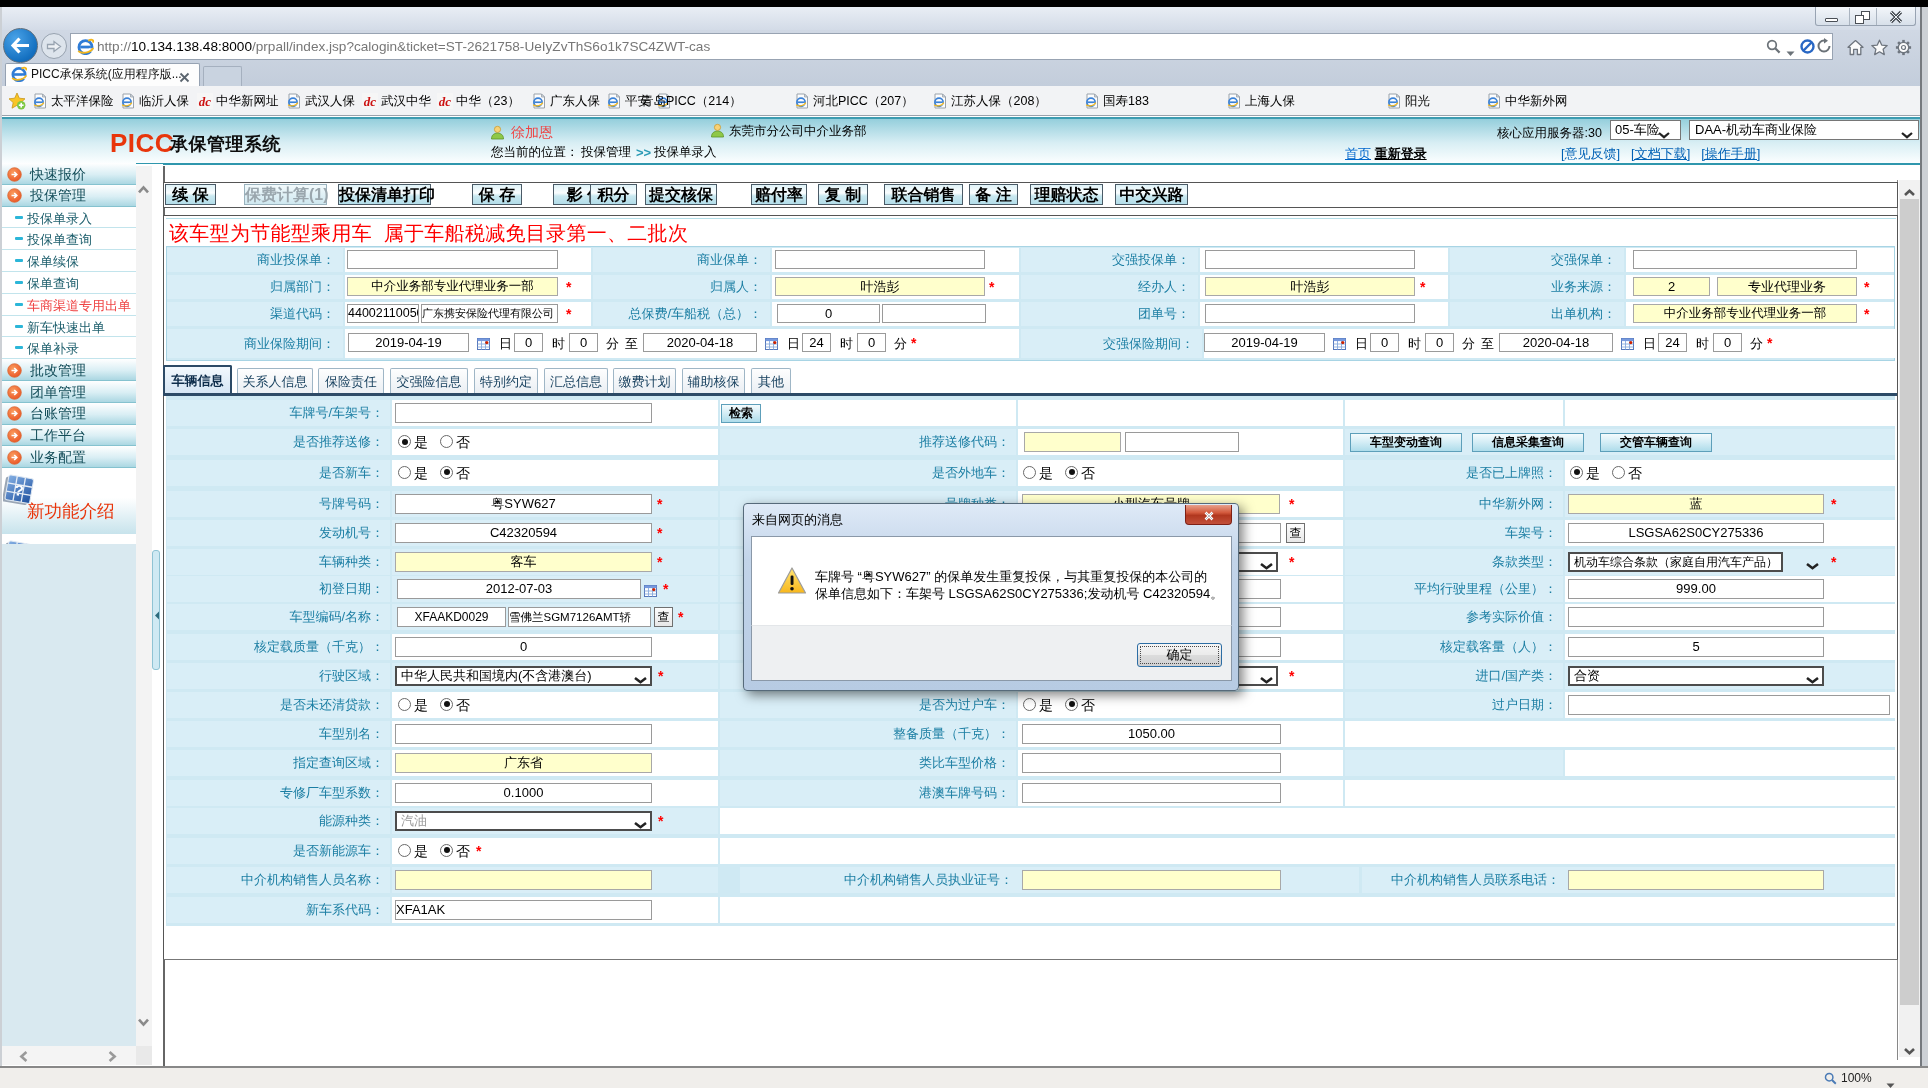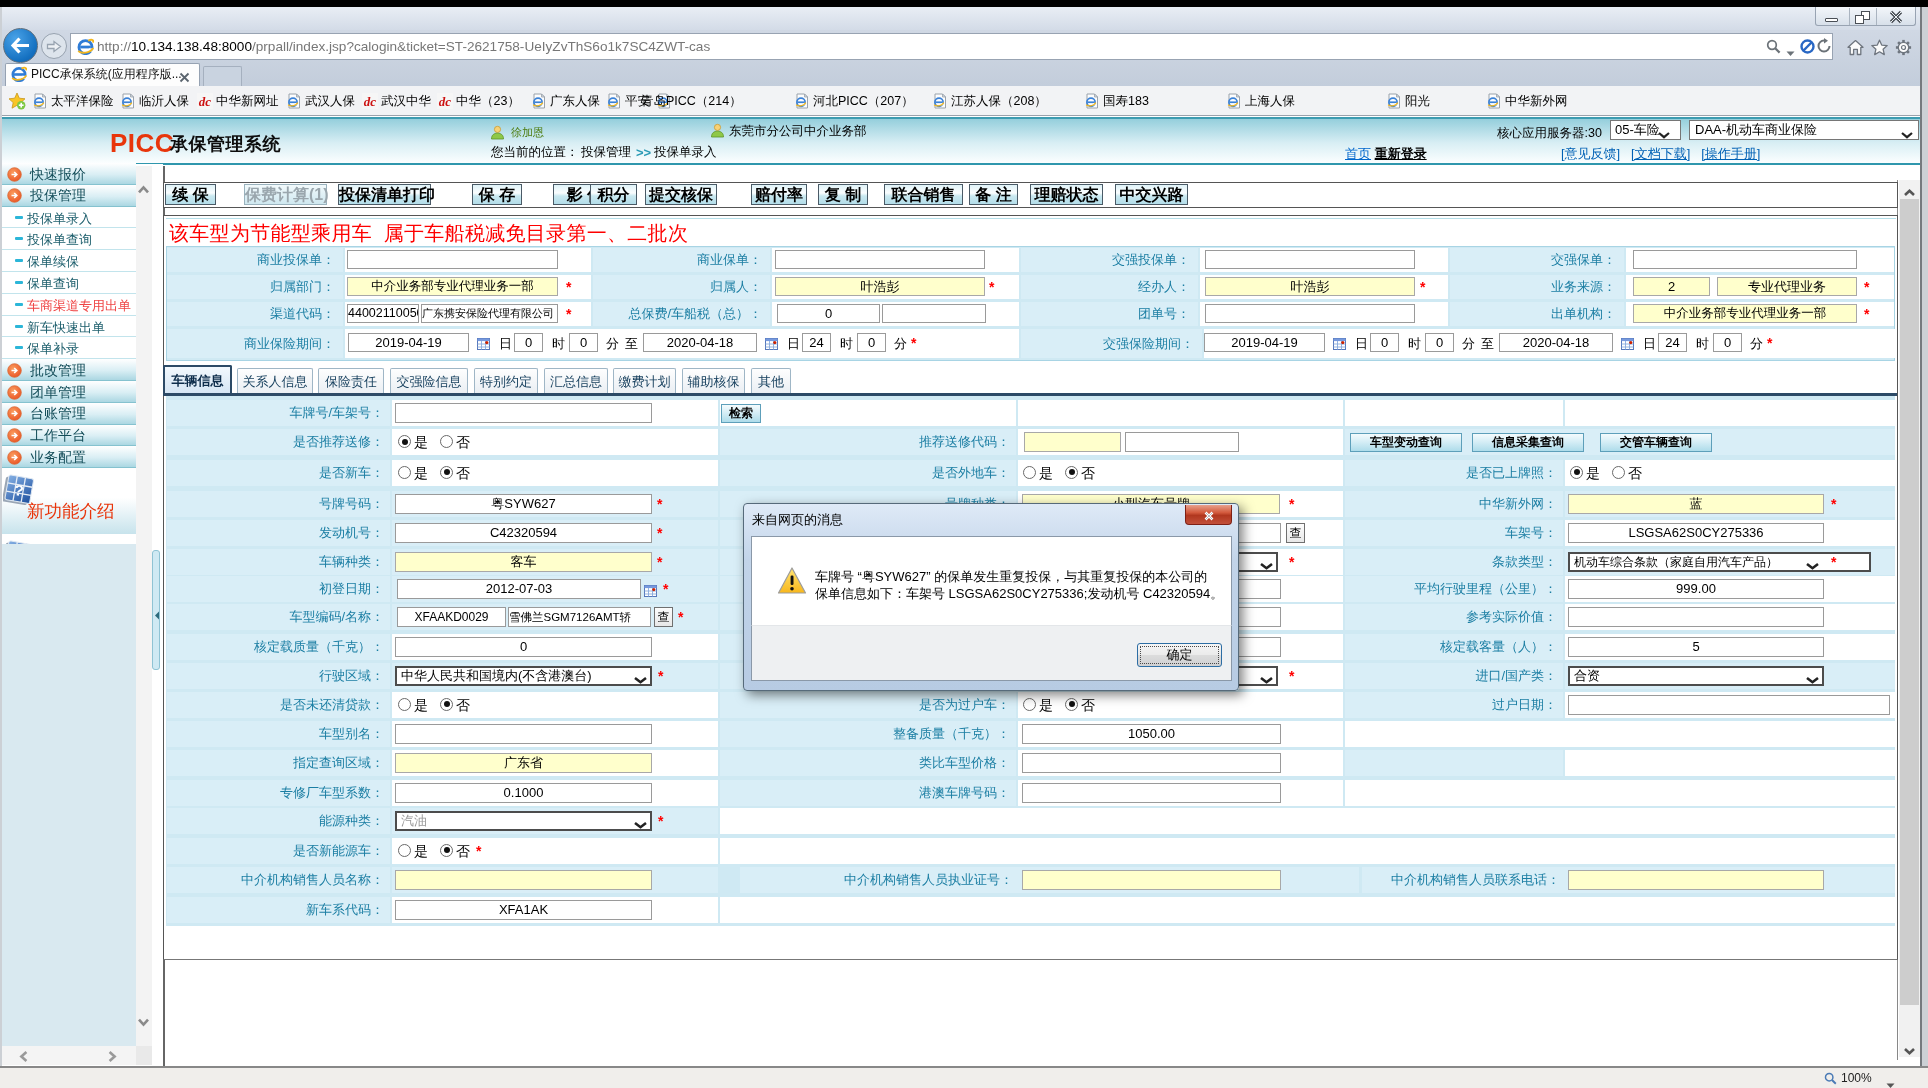--- a/index.html
+++ b/index.html
@@ -227,21 +227,21 @@
 <div class="fav" style="left:1505px">中华新外网</div>
 <div style="position:absolute;left:0;top:117px;width:1928px;height:47px;background:linear-gradient(#8fccda,#d8eef4 55%,#fdffff)"></div>
 <div style="position:absolute;left:0;top:117px;width:1928px;height:1.5px;background:#3d9cb1"></div>
 <div style="position:absolute;left:0;top:163px;width:1928px;height:1.5px;background:#2f97ad"></div>
 <div class="ab" style="left:110px;top:131px;font-size:26px;font-weight:bold;color:#e8350b;font-family:'Liberation Sans',sans-serif;letter-spacing:0.5px;line-height:24px">PICC</div>
 <div class="ab" style="left:170px;top:135px;font-size:18px;font-weight:bold;color:#0d0d0d;letter-spacing:0.5px;line-height:19px">承保管理系统</div>
 <div class="ab" style="left:490px;top:125px"><svg width="15" height="15" viewBox="0 0 15 15" style="width:15px;height:15px" xmlns="http://www.w3.org/2000/svg">
       <circle cx="7.5" cy="4.4" r="3.1" fill="#f8d276" stroke="#c99a32" stroke-width="0.8"></circle>
       <path d="M1.5 14 C1.5 9.8, 4.2 8.2, 7.5 8.2 C10.8 8.2, 13.5 9.8, 13.5 14 Z" fill="#8fc847" stroke="#5b9427" stroke-width="0.8"></path>
     </svg></div>
-<div class="ab" style="left:511px;top:125px;font-size:11px;color:#4d7c0f;line-height:15px">徐加恩</div>
+<div class="ab" style="left:511px;top:125px;font-size:14px;color:#ef4444;line-height:15px">徐加恩</div>
 <div class="ab" style="left:710px;top:123px"><svg width="15" height="15" viewBox="0 0 15 15" style="width:15px;height:15px" xmlns="http://www.w3.org/2000/svg">
       <circle cx="7.5" cy="4.4" r="3.1" fill="#f8d276" stroke="#c99a32" stroke-width="0.8"></circle>
       <path d="M1.5 14 C1.5 9.8, 4.2 8.2, 7.5 8.2 C10.8 8.2, 13.5 9.8, 13.5 14 Z" fill="#8fc847" stroke="#5b9427" stroke-width="0.8"></path>
     </svg></div>
 <div class="ab" style="left:729px;top:124px;font-size:12.5px;color:#000;line-height:15px">东莞市分公司中介业务部</div>
 <div class="ab" style="left:491px;top:145px;font-size:12.5px;color:#000;line-height:15px">您当前的位置：</div>
 <div class="ab" style="left:581px;top:145px;font-size:12.5px;color:#000;line-height:15px">投保管理</div>
 <div class="ab" style="left:636px;top:145px;font-size:13px;color:#2a9ab5;font-weight:bold;line-height:15px">&gt;&gt;</div>
 <div class="ab" style="left:654px;top:145px;font-size:12.5px;color:#000;line-height:15px">投保单录入</div>
 <div class="ab" style="left:1497px;top:126px;font-size:12.5px;color:#000;line-height:15px">核心应用服务器:30</div>
@@ -659,21 +659,21 @@
 <div class="ab" style="left:1565px;top:549px;width:330px;height:26px;background:#d9eef7"></div>
 <div class="lbl" style="position:absolute;left:167px;top:549px;width:217px;line-height:26px">车辆种类：</div>
 <div class="inp" style="position:absolute;left:395px;top:552px;width:257px;height:20px;line-height:18px;text-align:center;font-size:13px;background:#ffffcc;border:1px solid #a8a8a8;">客车</div>
 <div class="star ab" style="left:657px;top:549px;line-height:26px">*</div>
 <div class="sel ab" style="left:1022px;top:552px;width:256px;height:20px;line-height:16px;padding-left:4px;color:#000;font-size:13px"></div>
 <div class="ab" style="left:1259px;top:557px"><svg width="15" height="10" viewBox="0 0 15 10" style="width:15px;height:10px" xmlns="http://www.w3.org/2000/svg">
       <path d="M2 3.0 L7.5 7.199999999999999 L13 3.0" fill="none" stroke="#222" stroke-width="2.6"></path>
     </svg></div>
 <div class="star ab" style="left:1289px;top:549px;line-height:26px">*</div>
 <div class="lbl" style="position:absolute;left:1345px;top:549px;width:212px;line-height:26px">条款类型：</div>
-<div class="sel ab" style="left:1568px;top:552px;width:303px;height:20px;line-height:16px;padding-left:4px;color:#000;font-size:12px">机动车综合条款（家庭自用汽车产品）</div>
+<div class="sel ab" style="left:1568px;top:552px;width:215px;height:20px;line-height:16px;padding-left:4px;color:#000;font-size:12px">机动车综合条款（家庭自用汽车产品）</div>
 <div class="ab" style="left:1805px;top:557px"><svg width="15" height="10" viewBox="0 0 15 10" style="width:15px;height:10px" xmlns="http://www.w3.org/2000/svg">
       <path d="M2 3.0 L7.5 7.199999999999999 L13 3.0" fill="none" stroke="#222" stroke-width="2.6"></path>
     </svg></div>
 <div class="star ab" style="left:1831px;top:549px;line-height:26px">*</div>
 <div class="ab" style="left:167px;top:575.5px;width:223px;height:26px;background:#d9eef7"></div>
 <div class="ab" style="left:392px;top:575.5px;width:326px;height:26px;background:#d9eef7"></div>
 <div class="ab" style="left:720px;top:575.5px;width:296px;height:26px;background:#d9eef7"></div>
 <div class="ab" style="left:1018px;top:575.5px;width:325px;height:26px;background:#ffffff"></div>
 <div class="ab" style="left:1345px;top:575.5px;width:218px;height:26px;background:#d9eef7"></div>
 <div class="ab" style="left:1565px;top:575.5px;width:330px;height:26px;background:#ffffff"></div>
@@ -810,21 +810,21 @@
 <div class="lbl" style="position:absolute;left:167px;top:867px;width:217px;line-height:26px">中介机构销售人员名称：</div>
 <div class="inp" style="position:absolute;left:395px;top:870px;width:257px;height:20px;line-height:18px;text-align:center;font-size:13px;background:#ffffcc;border:1px solid #a8a8a8;"></div>
 <div class="lbl" style="position:absolute;left:740px;top:867px;width:273px;line-height:26px">中介机构销售人员执业证号：</div>
 <div class="inp" style="position:absolute;left:1022px;top:870px;width:259px;height:20px;line-height:18px;text-align:center;font-size:13px;background:#ffffcc;border:1px solid #a8a8a8;"></div>
 <div class="lbl" style="position:absolute;left:1362px;top:867px;width:198px;line-height:26px">中介机构销售人员联系电话：</div>
 <div class="inp" style="position:absolute;left:1568px;top:870px;width:256px;height:20px;line-height:18px;text-align:center;font-size:13px;background:#ffffcc;border:1px solid #a8a8a8;"></div>
 <div class="ab" style="left:167px;top:896.5px;width:223px;height:26px;background:#d9eef7"></div>
 <div class="ab" style="left:392px;top:896.5px;width:326px;height:26px;background:#ffffff"></div>
 <div class="ab" style="left:720px;top:896.5px;width:1175px;height:26px;background:#fff"></div>
 <div class="lbl" style="position:absolute;left:167px;top:896.5px;width:217px;line-height:26px">新车系代码：</div>
-<div class="inp" style="position:absolute;left:395px;top:899.5px;width:257px;height:20px;line-height:18px;text-align:center;font-size:13px;">XFA1AK</div>
+<div class="inp" style="position:absolute;left:395px;top:899.5px;width:257px;height:20px;line-height:18px;text-align:left;font-size:13px;">XFA1AK</div>
 <div style="position:absolute;left:1899px;top:180px;width:21px;height:877px;background:#f1f1f1"></div>
 <div class="ab" style="left:1903px;top:184px"><svg width="13" height="10" viewBox="0 0 13 10" style="width:13px;height:10px" xmlns="http://www.w3.org/2000/svg">
       <path d="M2 7.0 L6.5 2.8000000000000003 L11 7.0" fill="none" stroke="#555" stroke-width="2.6"></path>
     </svg></div>
 <div style="position:absolute;left:1900px;top:199px;width:19px;height:806px;background:#cdcdcd"></div>
 <div class="ab" style="left:1903px;top:1042px"><svg width="13" height="10" viewBox="0 0 13 10" style="width:13px;height:10px" xmlns="http://www.w3.org/2000/svg">
       <path d="M2 3.0 L6.5 7.199999999999999 L11 3.0" fill="none" stroke="#555" stroke-width="2.6"></path>
     </svg></div>
 <div class="ab" style="left:743px;top:503px;width:496px;height:188px;background:linear-gradient(#dfeaf7,#c2d4e9 30%,#b7cbe3);border:1.3px solid #566a7a;border-radius:4px;box-shadow:4px 4px 12px rgba(0,0,0,0.5)"></div>
 <div class="ab" style="left:752px;top:512px;font-size:13px;color:#000;line-height:16px">来自网页的消息</div>

